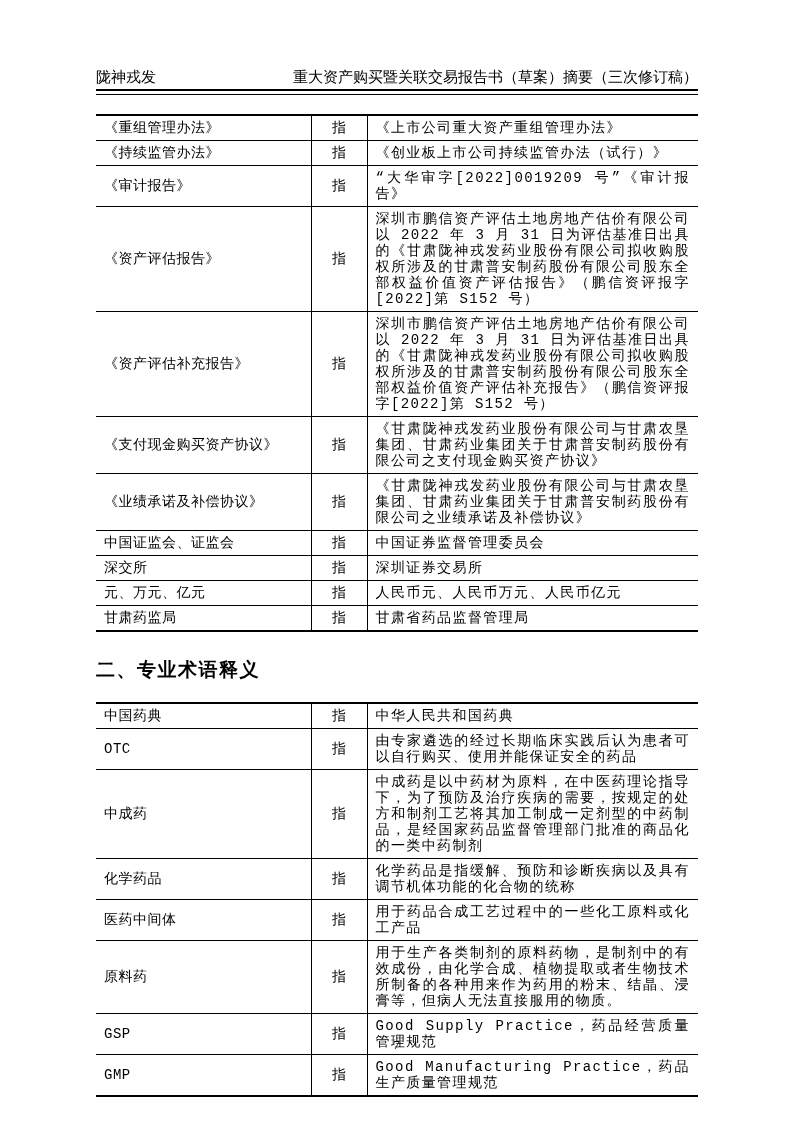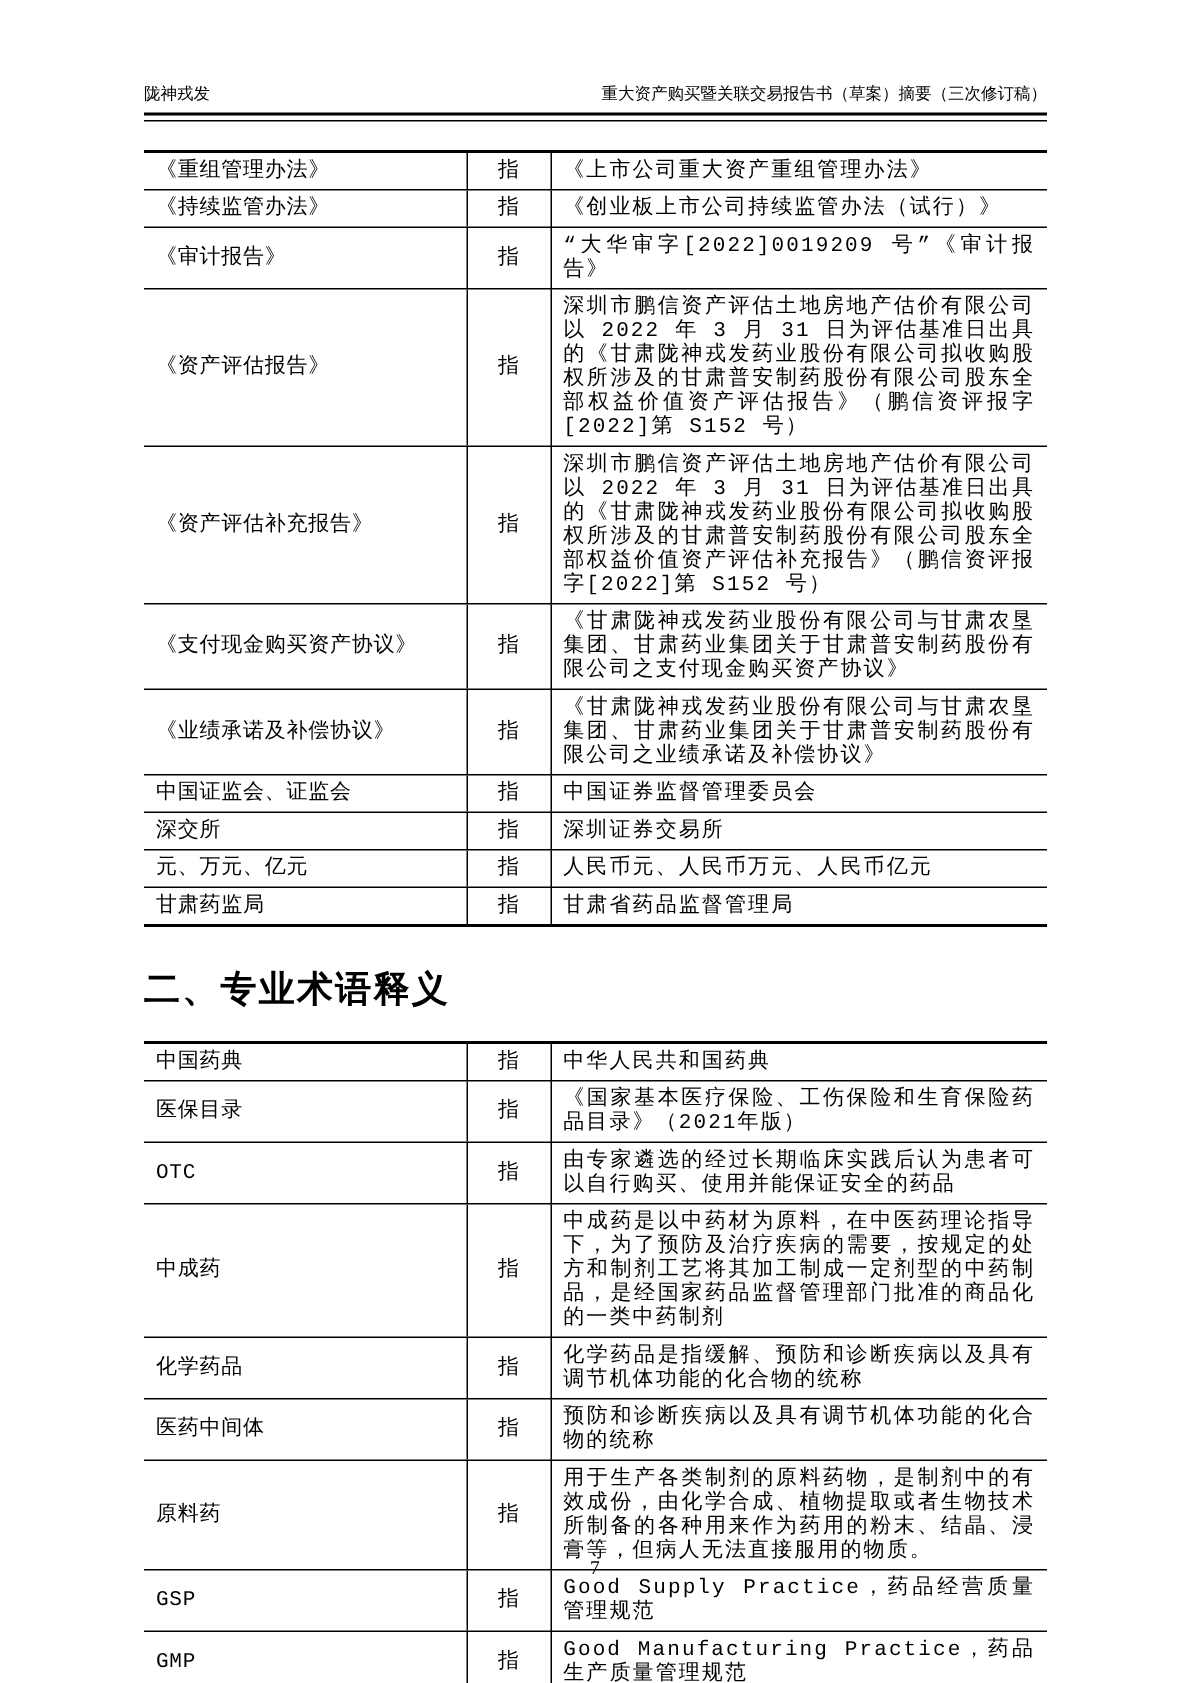--- a/index.html
+++ b/index.html
@@ -14,22 +14,22 @@
     font-family: "Liberation Serif", "DejaVu Serif", serif;
     overflow: hidden;
   }
   .content { padding: 0 95px 0 96px; }
 
   
   .header {
     display: flex;
     justify-content: space-between;
     align-items: flex-end;
-    padding-top: 55px;
-    font-size: 11px;
+    padding-top: 69px;
+    font-size: 15px;
     line-height: 17px;
   }
   .header-rule {
     margin-top: 3px;
     height: 6px;
     border-top: 2.5px solid #000;
     border-bottom: 1px solid #000;
   }
 
   
@@ -64,21 +64,21 @@
     text-align: justify;
     letter-spacing: 1.4px;
     padding-right: 6px;
   }
 
   
   h2.section {
     margin: 25px 0 0 0;
     font-family: "Liberation Sans", "DejaVu Sans", sans-serif;
     font-weight: bold;
-    font-size: 24px;
+    font-size: 19px;
     letter-spacing: 1.5px;
     color: #000;
   }
 
   
   .page-number {
     position: absolute;
     left: 0;
     right: 0;
     top: 1037px;
@@ -161,43 +161,38 @@
     <h2 class="section">二、专业术语释义</h2>
 
     <table class="def-table">
       <tbody>
         <tr>
           <td class="term">中国药典</td>
           <td class="zhi">指</td>
           <td class="def">中华人民共和国药典</td>
         </tr>
         <tr>
-          <td class="term">医保目录</td>
-          <td class="zhi">指</td>
-          <td class="def">《国家基本医疗保险、工伤保险和生育保险药品目录》（2021年版）</td>
-        </tr>
-        <tr>
           <td class="term">OTC</td>
           <td class="zhi">指</td>
           <td class="def">由专家遴选的经过长期临床实践后认为患者可以自行购买、使用并能保证安全的药品</td>
         </tr>
         <tr>
           <td class="term">中成药</td>
           <td class="zhi">指</td>
           <td class="def">中成药是以中药材为原料，在中医药理论指导下，为了预防及治疗疾病的需要，按规定的处方和制剂工艺将其加工制成一定剂型的中药制品，是经国家药品监督管理部门批准的商品化的一类中药制剂</td>
         </tr>
         <tr>
           <td class="term">化学药品</td>
           <td class="zhi">指</td>
           <td class="def">化学药品是指缓解、预防和诊断疾病以及具有调节机体功能的化合物的统称</td>
         </tr>
         <tr>
           <td class="term">医药中间体</td>
           <td class="zhi">指</td>
-          <td class="def">预防和诊断疾病以及具有调节机体功能的化合物的统称</td>
+          <td class="def">用于药品合成工艺过程中的一些化工原料或化工产品</td>
         </tr>
         <tr>
           <td class="term">原料药</td>
           <td class="zhi">指</td>
           <td class="def">用于生产各类制剂的原料药物，是制剂中的有效成份，由化学合成、植物提取或者生物技术所制备的各种用来作为药用的粉末、结晶、浸膏等，但病人无法直接服用的物质。</td>
         </tr>
         <tr>
           <td class="term">GSP</td>
           <td class="zhi">指</td>
           <td class="def">Good Supply Practice，药品经营质量管理规范</td>

